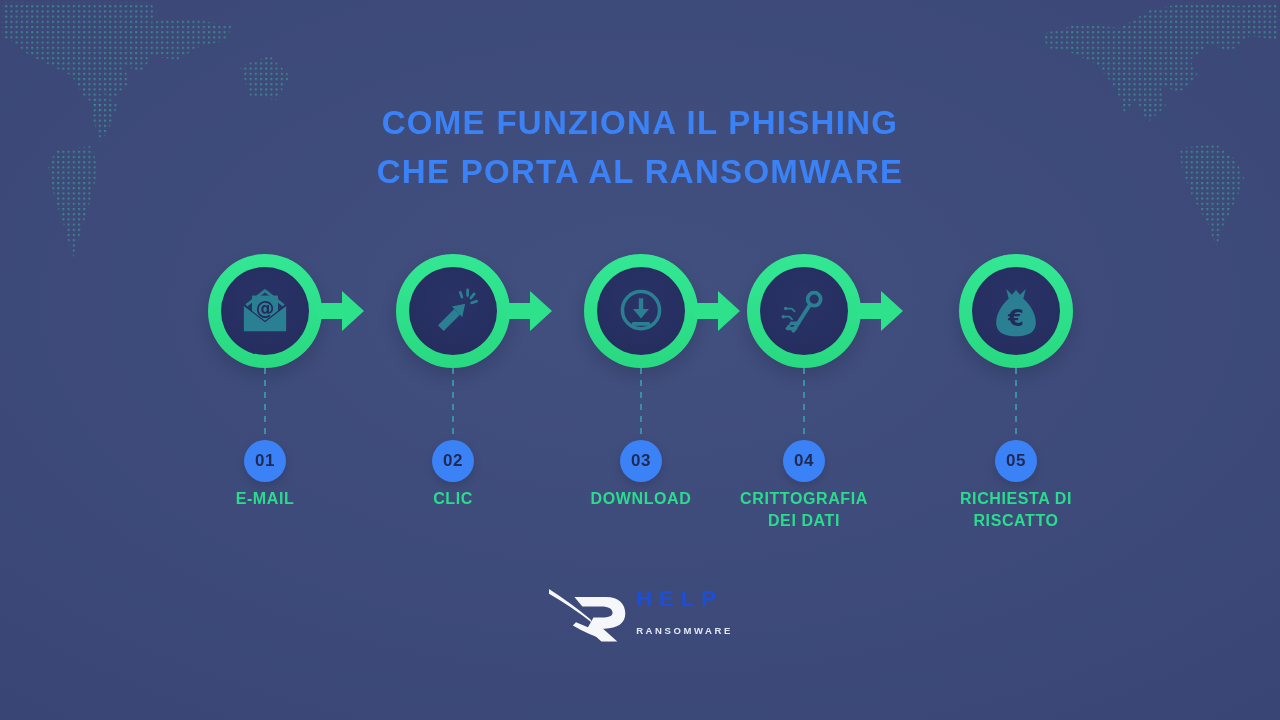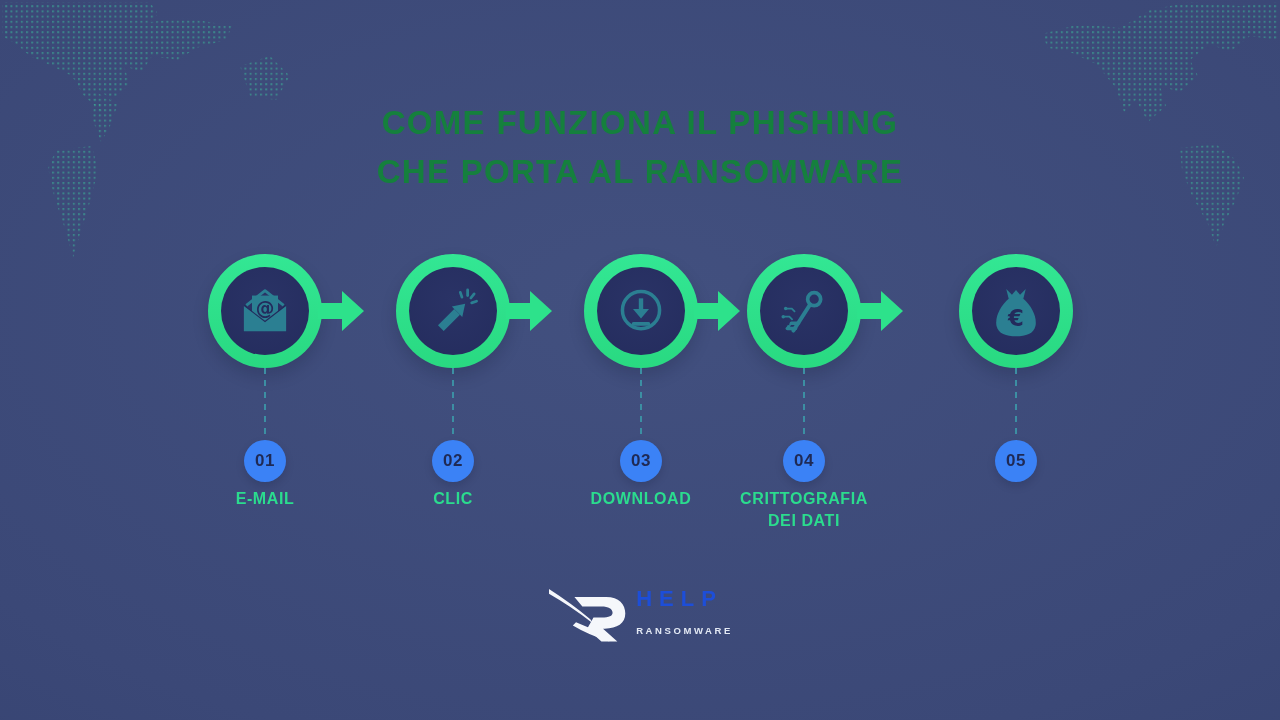--- a/index.html
+++ b/index.html
@@ -12,21 +12,21 @@
   }
   .map-decor { position:absolute; pointer-events:none; opacity:.85; }
   .map-left  { left:0; top:0; }
   .map-right { left:1040px; top:0; }
 
   .title {
     position:absolute; top:99px; left:0; right:0;
     text-align:center;
     font-size:33px; font-weight:bold; letter-spacing:1.3px;
     line-height:1.48; white-space:pre-line;
-    color:#15803d;
+    color:#3b82f6;
   }
 
   .steps { position:absolute; left:0; top:0; width:1280px; height:720px; }
   .step { position:absolute; top:254px; width:188px; display:flex; flex-direction:column; align-items:center; }
   .step-1 { left:171px; } .step-2 { left:359px; } .step-3 { left:547px; }
   .step-4 { left:710px; } .step-5 { left:922px; }
 
   .ring {
     width:114px; height:114px; border-radius:50%;
     background:linear-gradient(180deg,#33e794 0%,#29d981 100%);
@@ -206,20 +206,22 @@
           <path d="M20,5 L27,12 L32,6 L37,12 L44,5 L41,17 L23,17 Z" fill="currentColor"></path>
           <path d="M24,16 L40,16 C52,26 58,40 56,50 C54,60 44,63 32,63 C20,63 10,60 8,50 C6,40 12,26 24,16 Z" fill="currentColor"></path>
           <text x="32" y="50" text-anchor="middle" font-family="DejaVu Sans, sans-serif" font-size="28" font-weight="bold" fill="#232b5c">€</text>
         </svg>
       </div>
     </div>
     <div class="connector"></div>
     <div class="num-badge">
         <span>05</span>
       </div>
+    <div class="step-label">RICHIESTA DI
+RISCATTO</div>
   </div>
 
 </div>
 
 <div class="logo">
   <svg class="logo-mark" width="80" height="62" viewBox="0 0 100 78">
     <path d="M2,10 Q30,28 54,48 L57,53 Q30,32 2,16 Z" fill="currentColor"></path>
     <path d="M32,56 Q52,68 78,76 L70,66 Q50,58 36,52 Z" fill="currentColor"></path>
     <path d="M34,20 L74,20 C90,20 98,29 98,41 C98,53 88,60 72,60 L70,60 L88,76 L68,76 L50,60 L58,46 L68,46 C78,46 82,44 82,40 C82,35 77,32 68,32 L44,32 Z" fill="currentColor"></path>
   </svg>

